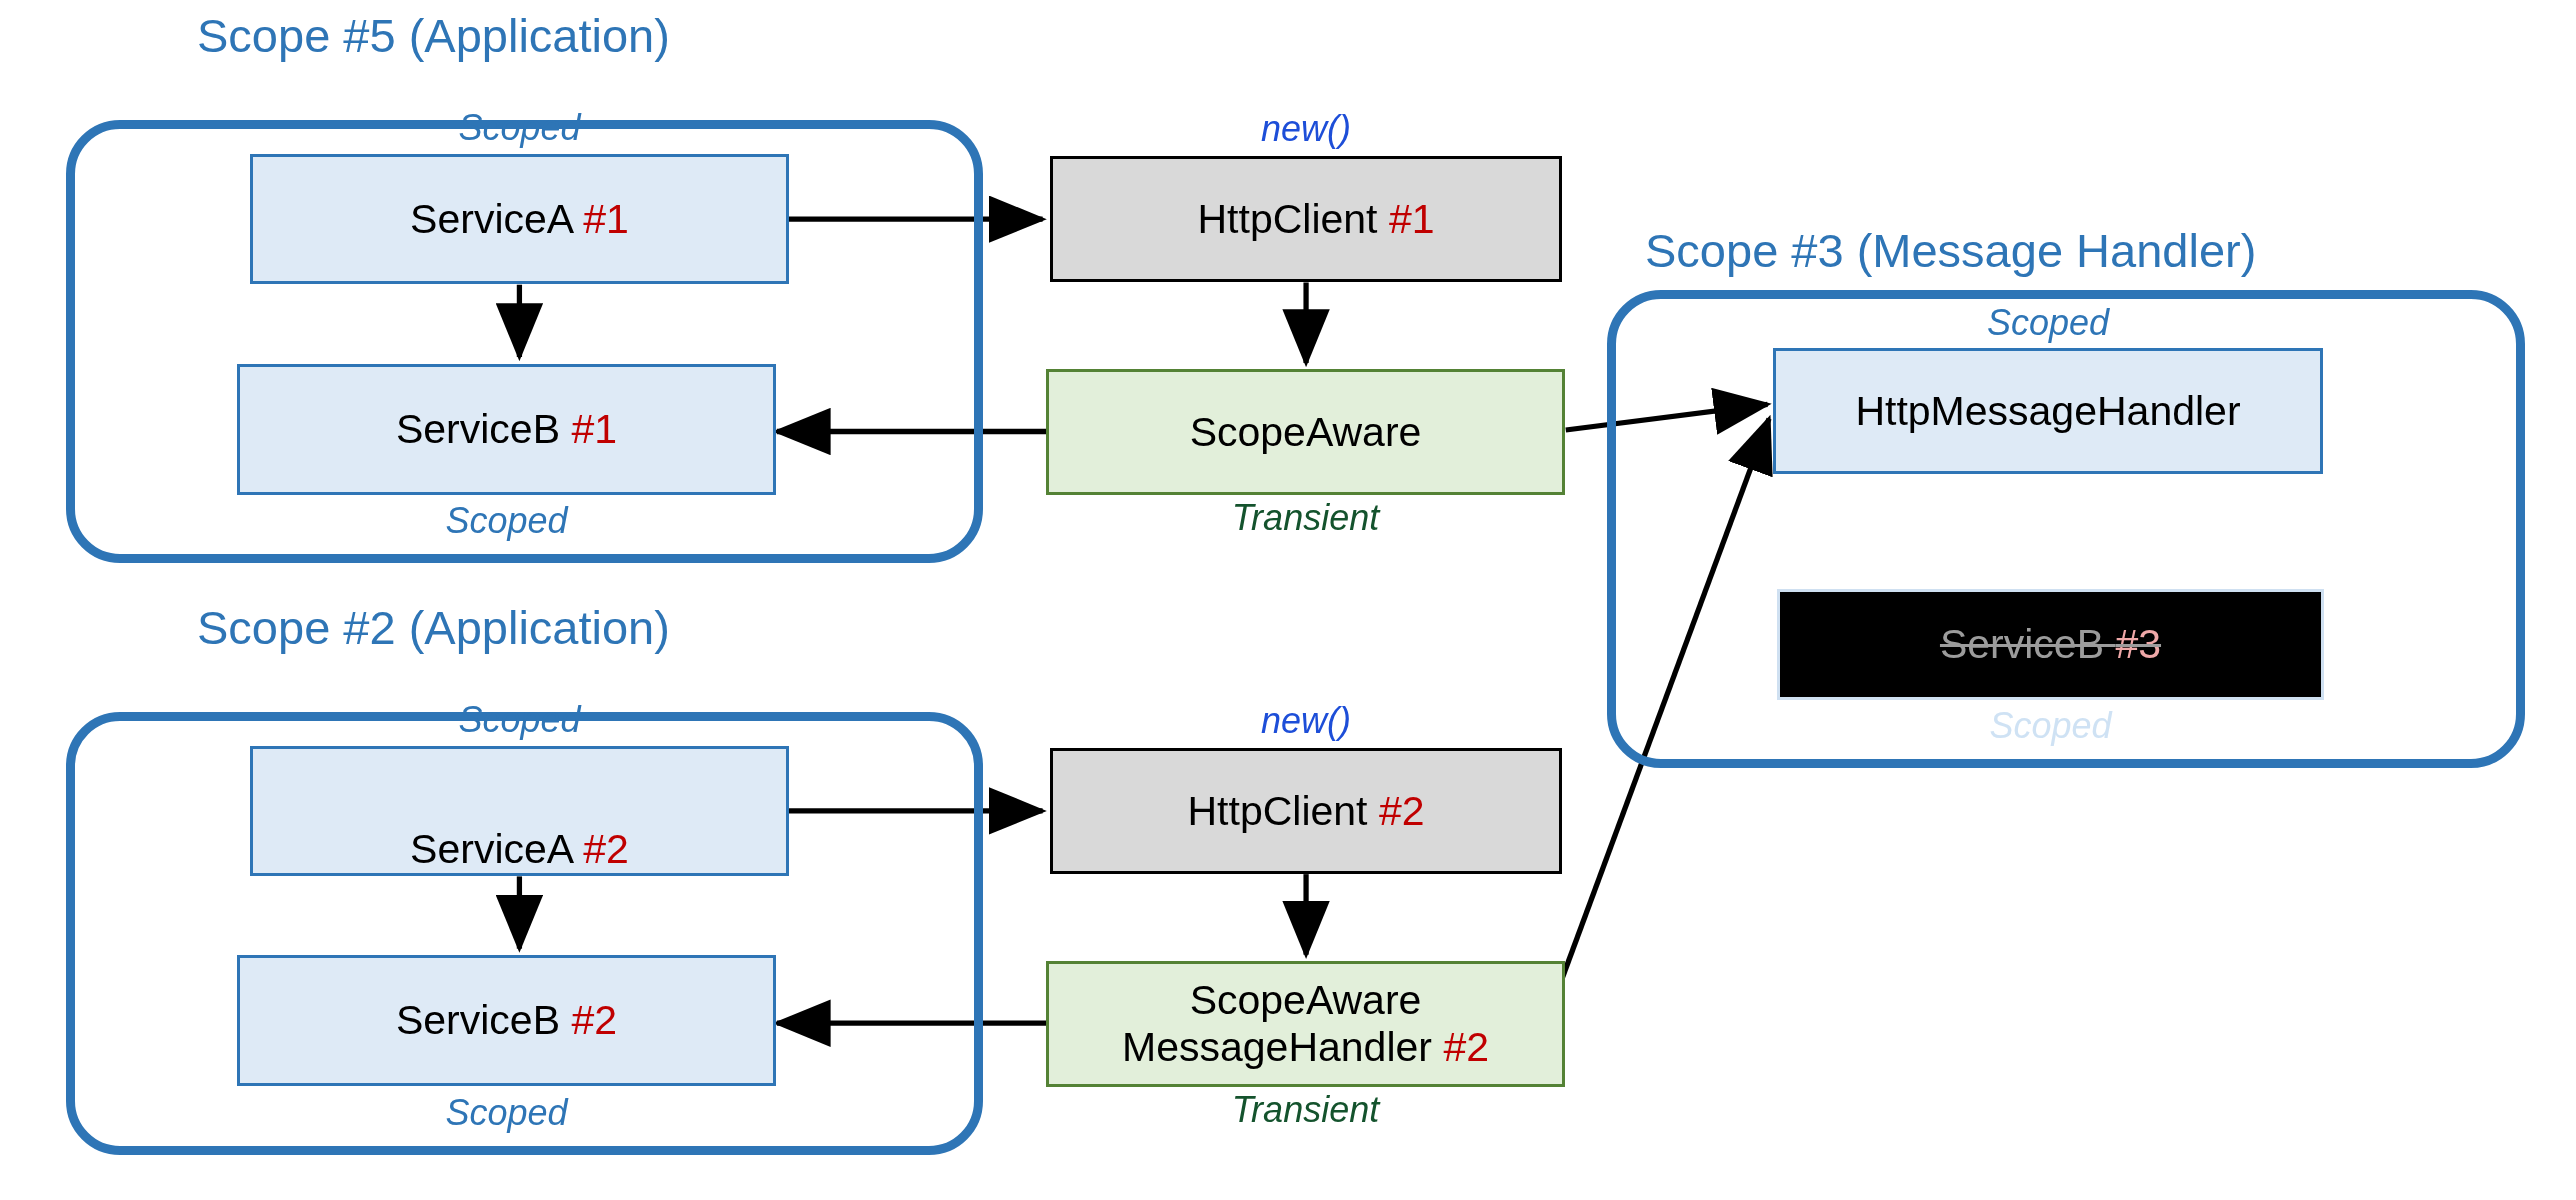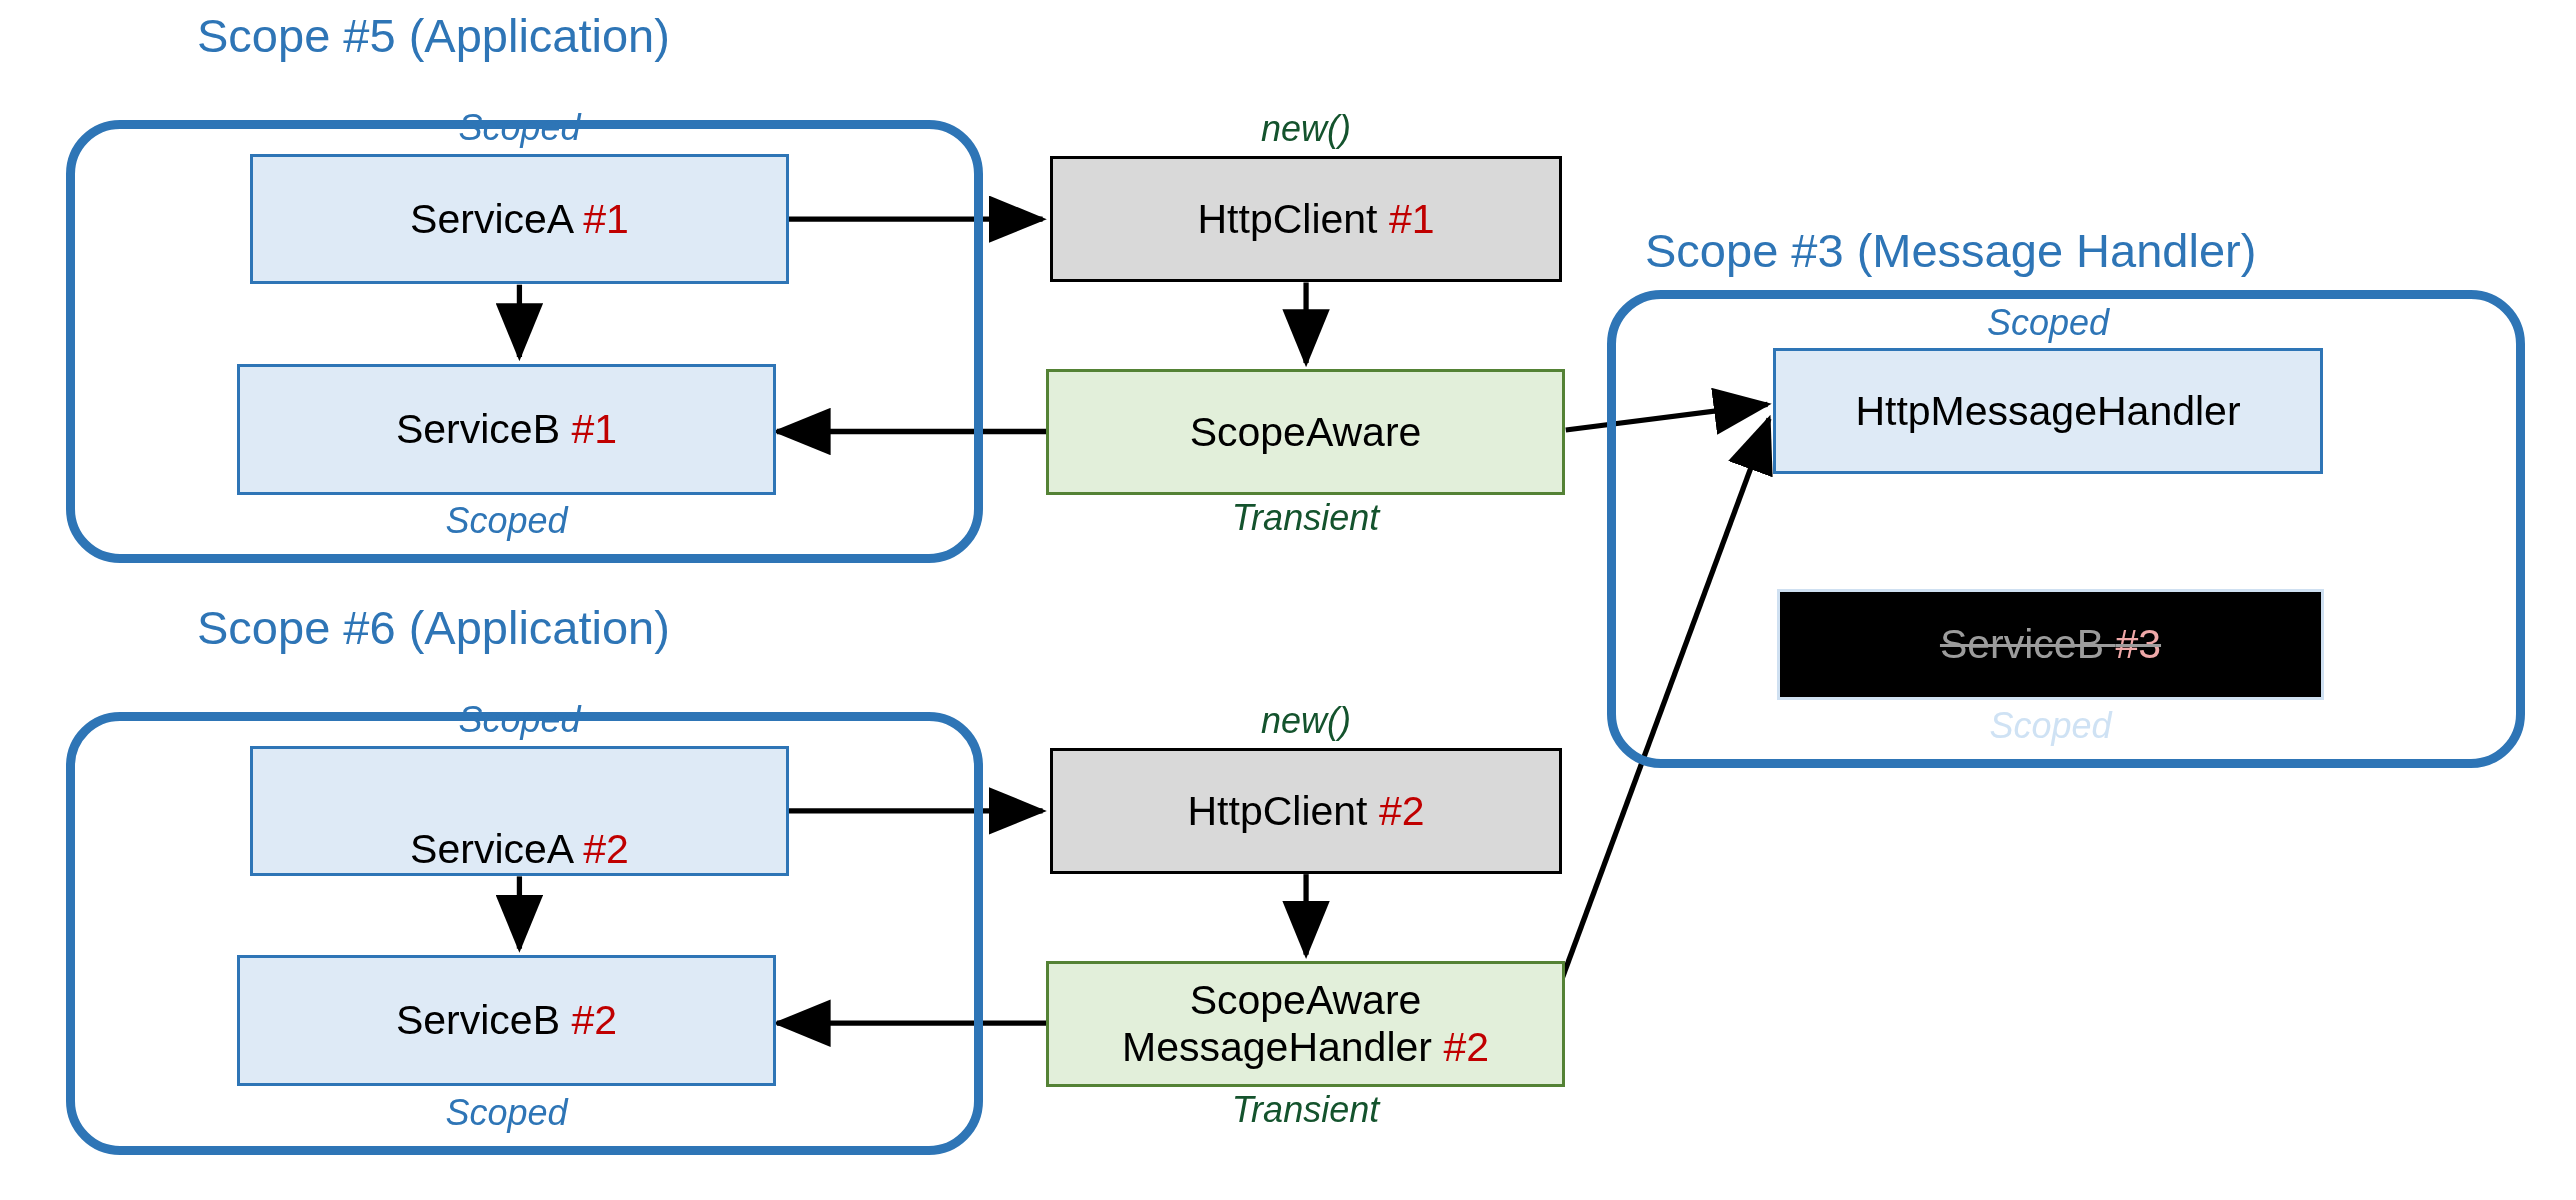--- a/index.html
+++ b/index.html
@@ -99,21 +99,21 @@
   .lifetime.scoped {
     color: #2E75B6;
   }
   .lifetime.transient {
     color: #14532d;
   }
   .lifetime.faded-scoped {
     color: #CFE2F4;
   }
   .lifetime.newcall {
-    color: #14532d;
+    color: #1d4ed8;
   }
 </style>
 </head>
 <body>
 
 <div id="stage">
 
   <svg id="wires" viewBox="0 0 3422 1595" xmlns="http://www.w3.org/2000/svg">
     <defs>
       <marker id="ah" markerWidth="11" markerHeight="9" refX="10.2" refY="4.5" orient="auto" markerUnits="strokeWidth">
@@ -213,21 +213,21 @@
 
   <div class="node blue faded" style="left:1777px; top:589px; width:547px; height:111px;">
     <div>
       <span style="display:inline">ServiceB</span>
       <span class="num"> #3</span>
     </div>
   </div>
 
   <div class="lifetime faded-scoped" style="left:1777px; top:708px; width:547px;">Scoped</div>
 
-  <div class="scope-title" style="left:197px; top:604px;">Scope #6 (Application)</div>
+  <div class="scope-title" style="left:197px; top:604px;">Scope #2 (Application)</div>
   <div class="scope-box" style="left:66px; top:712px; width:917px; height:443px;"></div>
 
   <div class="lifetime scoped" style="left:250px; top:702px; width:539px;">Scoped</div>
 
   <div class="node blue" style="left:250px; top:746px; width:539px; height:130px;justify-content:flex-end;">
     <div>
       <span style="display:inline">ServiceA</span>
       <span class="num"> #2</span>
     </div>
   </div>

